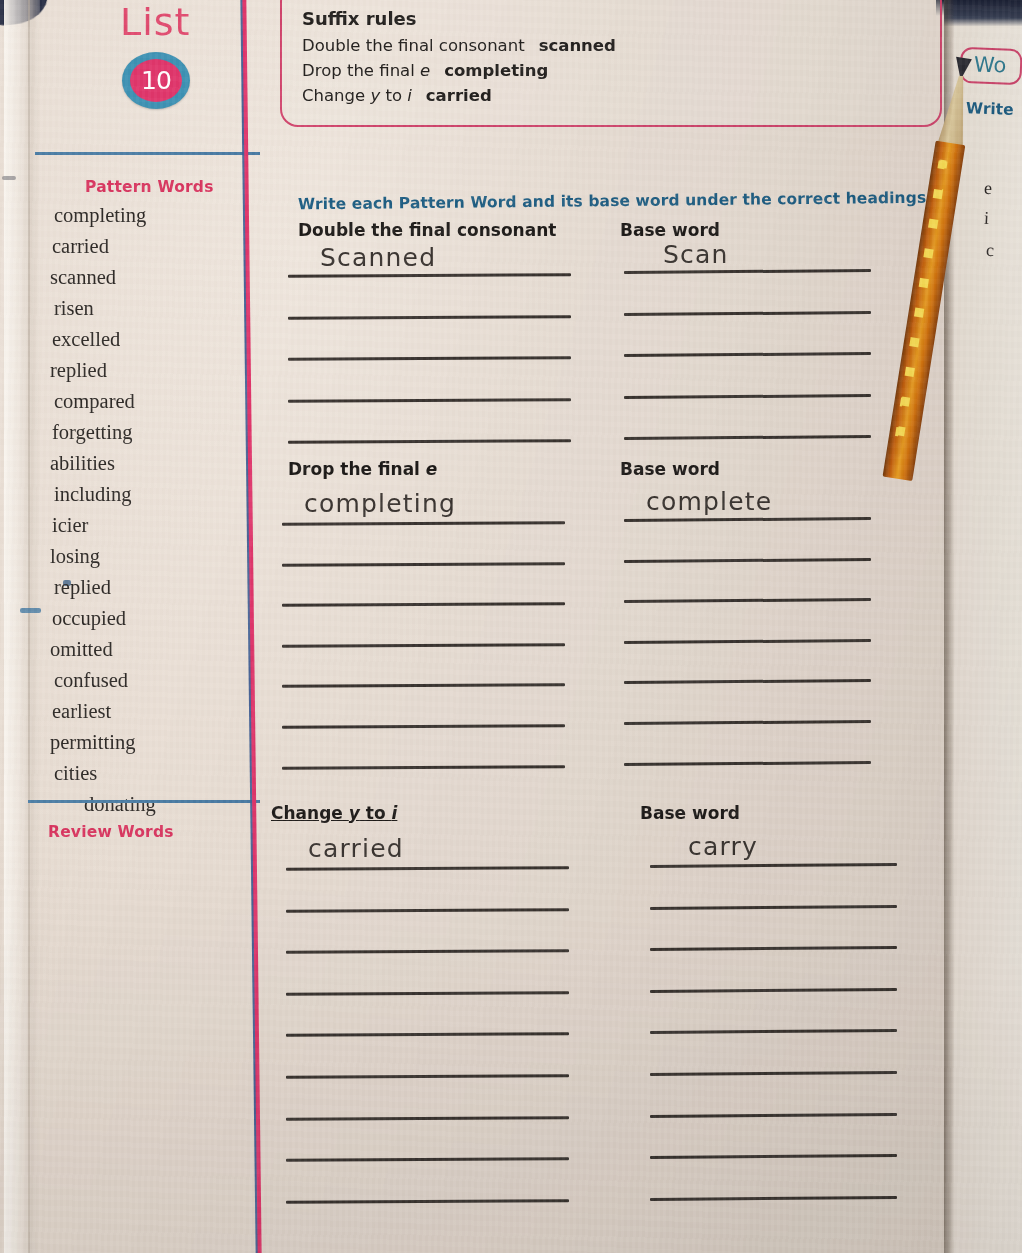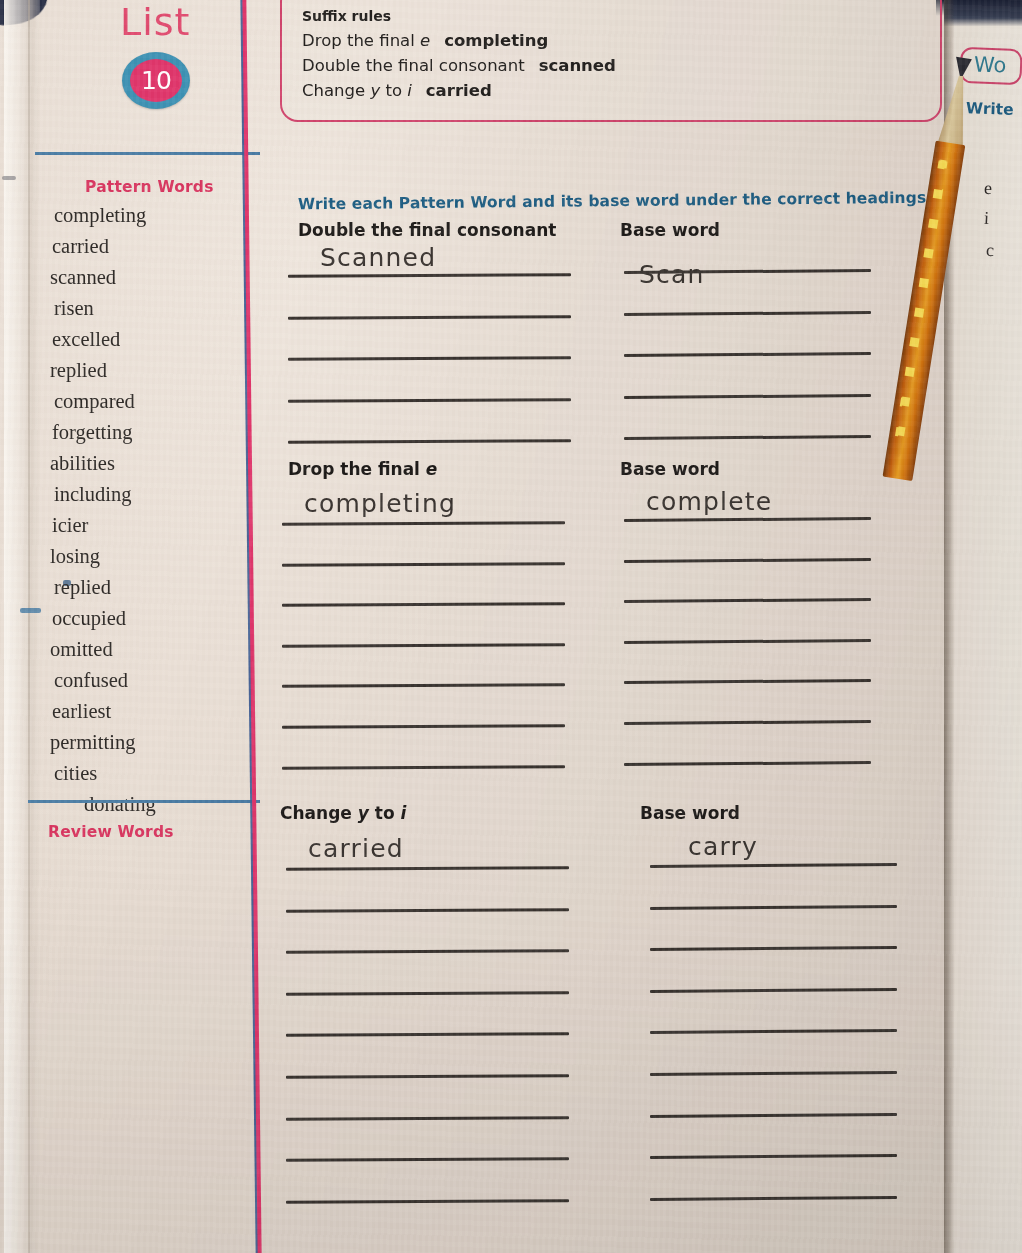--- a/index.html
+++ b/index.html
@@ -204,21 +204,21 @@
     top: -16px;
     width: 620px;
     padding: 22px 18px 14px 20px;
     border: 2.5px solid #d1456d;
     border-radius: 18px;
     background: rgba(240,233,224,0.25);
   }
   .suffix-title {
     font-family: "DejaVu Sans", sans-serif;
     font-weight: bold;
-    font-size: 14px;
+    font-size: 18px;
     color: #23201e;
     margin-bottom: 7px;
   }
   .suffix-row {
     font-family: "DejaVu Sans", sans-serif;
     font-size: 16.5px;
     color: #23201e;
     margin-bottom: 6px;
     white-space: nowrap;
   }
@@ -440,25 +440,25 @@
     <div class="div-blue"></div>
     <div class="div-pink"></div>
   </div>
 
   <div class="work">
 
     <div class="suffix-box">
       <div class="suffix-title">Suffix rules</div>
 
       <div class="suffix-row">
+        <span>Double the final consonant</span><span class="ex">scanned</span>
+      </div>
+
+      <div class="suffix-row">
         <span>Drop the final </span><span class="ital">e</span><span class="ex">completing</span>
-      </div>
-
-      <div class="suffix-row">
-        <span>Double the final consonant</span><span class="ex">scanned</span>
       </div>
 
       <div class="suffix-row">
         <span>Change </span><span class="ital">y</span><span> to </span><span class="ital">i</span><span class="ex">carried</span>
       </div>
     </div>
 
 
     <div class="instruction">Write each Pattern Word and its base word under the correct headings.</div>
 
@@ -476,21 +476,21 @@
       </div>
     <div class="lines col-b" id="lines-1b" style="left:366px; top:270px;">
         <div class="ln" style="margin-bottom: 39px;"></div>
         <div class="ln" style="margin-bottom: 39px;"></div>
         <div class="ln" style="margin-bottom: 39px;"></div>
         <div class="ln" style="margin-bottom: 39px;"></div>
         <div class="ln" style="margin-bottom: 39px;"></div>
       </div>
 
     <div class="hand" style="left:62px; top:243px;">Scanned</div>
-    <div class="hand" style="left:381px; top:240px;margin-top:20px;">Scan</div>
+    <div class="hand" style="left:405px; top:240px;">Scan</div>
 
     <div class="sec-head" style="left:30px; top:459px;">
       <span>Drop the final </span><span class="ital">e</span>
     </div>
     <div class="sec-head" style="left:362px; top:459px;">Base word</div>
 
     <div class="lines col-a" id="lines-2a" style="left:24px; top:522px;">
         <div class="ln" style="margin-bottom: 38px;"></div>
         <div class="ln" style="margin-bottom: 38px;"></div>
         <div class="ln" style="margin-bottom: 38px;"></div>
@@ -505,21 +505,21 @@
         <div class="ln" style="margin-bottom: 38px;"></div>
         <div class="ln" style="margin-bottom: 38px;"></div>
         <div class="ln" style="margin-bottom: 38px;"></div>
         <div class="ln" style="margin-bottom: 38px;"></div>
         <div class="ln" style="margin-bottom: 38px;"></div>
       </div>
 
     <div class="hand" style="left:46px; top:489px;">completing</div>
     <div class="hand" style="left:388px; top:487px;">complete</div>
 
-    <div class="sec-head" style="left:22px; top:803px;">
+    <div class="sec-head" style="left:13px; top:803px;text-decoration:underline;">
       <span>Change </span><span class="ital">y</span><span> to </span><span class="ital">i</span>
     </div>
     <div class="sec-head" style="left:382px; top:803px;">Base word</div>
 
     <div class="lines col-a" id="lines-3a" style="left:28px; top:867px;">
         <div class="ln" style="margin-bottom: 39px;"></div>
         <div class="ln" style="margin-bottom: 39px;"></div>
         <div class="ln" style="margin-bottom: 39px;"></div>
         <div class="ln" style="margin-bottom: 39px;"></div>
         <div class="ln" style="margin-bottom: 39px;"></div>

